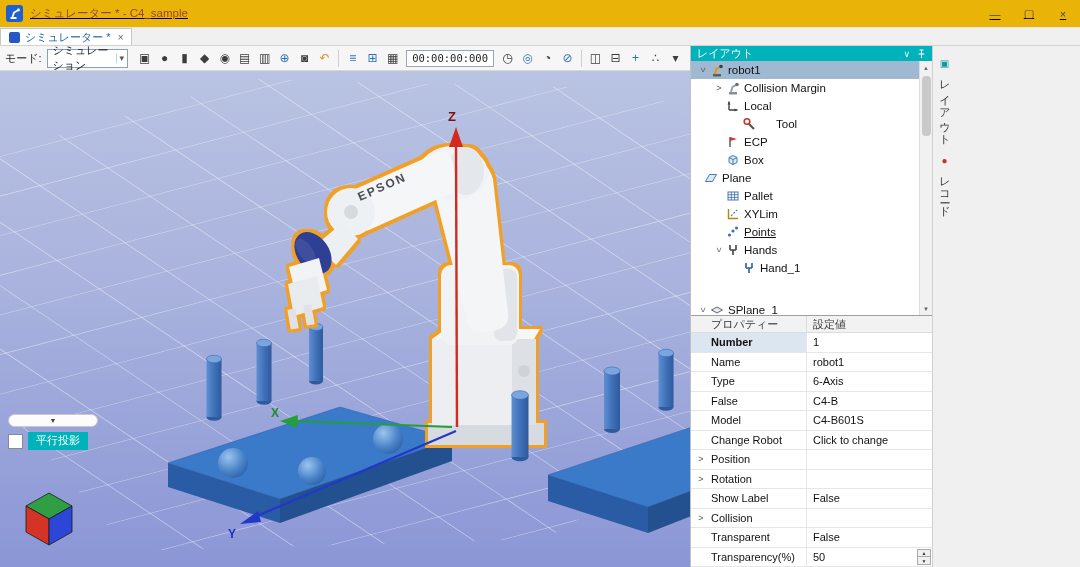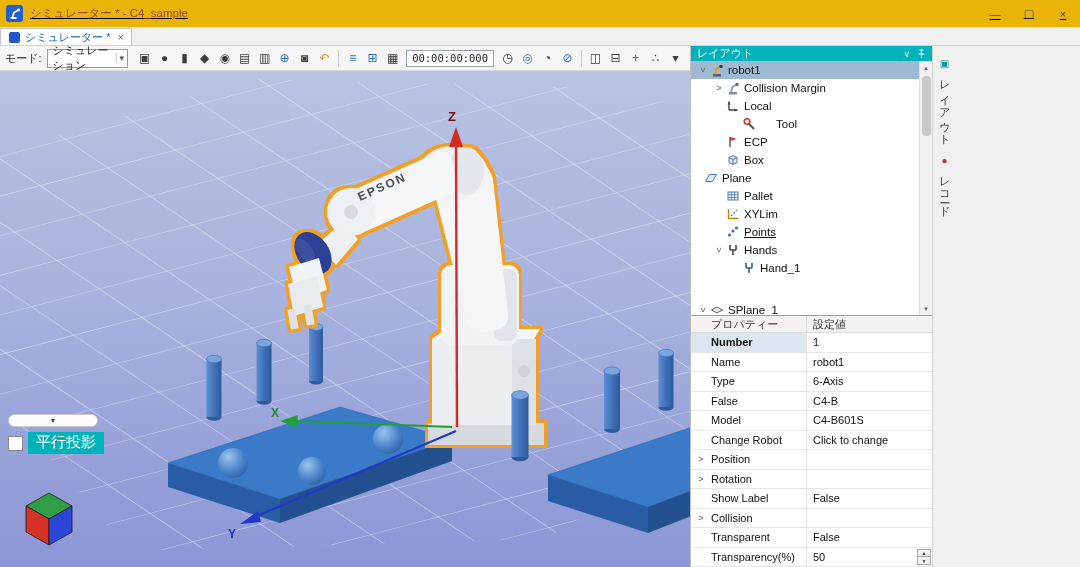--- a/index.html
+++ b/index.html
@@ -31,21 +31,21 @@
   .tb-icon { width:19px; height:19px; display:flex; align-items:center; justify-content:center; font-size:12px; color:#3d3d3d; border-radius:2px; cursor:default; }
   .tb-sep { width:1px; height:17px; background:#cfcfcf; margin:0 3px; }
   .time-box { height:17px; border:1px solid #9aa6b4; background:#fff; font-family:"DejaVu Sans Mono",monospace; font-size:10.5px; color:#222; display:flex; align-items:center; padding:0 5px; margin:0 3px; }
 
   
   .viewport { position:relative; flex:1; overflow:hidden; }
   .viewport svg.scene { display:block; }
   .vp-pill { position:absolute; left:8px; top:343px; width:90px; height:13px; background:#fcfcfc; border:1px solid #c9c9c9; border-radius:7px; display:flex; align-items:center; justify-content:center; font-size:7px; color:#444; }
   .vp-proj { position:absolute; left:8px; top:361px; display:flex; align-items:center; gap:5px; }
   .vp-check { width:15px; height:15px; background:#fff; border:1px solid #8a8a8a; }
-  .vp-proj-label { background:#00b2ba; color:#fff; font-size:15px; padding:1px 8px 2px 8px; }
+  .vp-proj-label { background:#00b2ba; color:#fff; font-size:11px; padding:1px 8px 2px 8px; }
   .vp-cube { position:absolute; left:18px; top:416px; }
 
   
   .right-panel { width:242px; background:#fff; border-left:1px solid #c0c0c0; display:flex; flex-direction:column; min-height:0; }
   .panel-header { height:15px; background:#00b2ba; color:#fff; display:flex; align-items:center; padding:0 6px; font-size:11px; }
   .panel-header .ph-right { margin-left:auto; display:flex; align-items:center; gap:7px; font-size:9px; }
   .tree-wrap { height:255px; position:relative; border-bottom:1px solid #9aa0a6; overflow:hidden; display:flex; }
   .tree { flex:1; overflow:hidden; }
   .trow { height:18px; display:flex; align-items:center; font-size:11.5px; color:#111; white-space:nowrap; }
   .trow.selected { background:#9fb9d2; }

